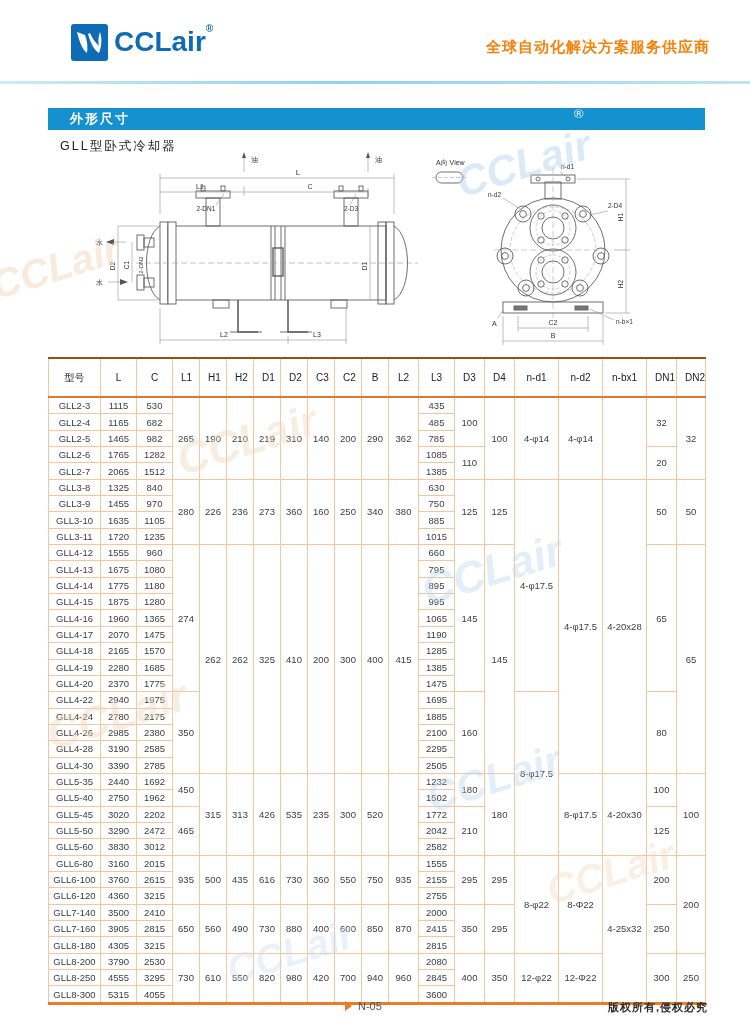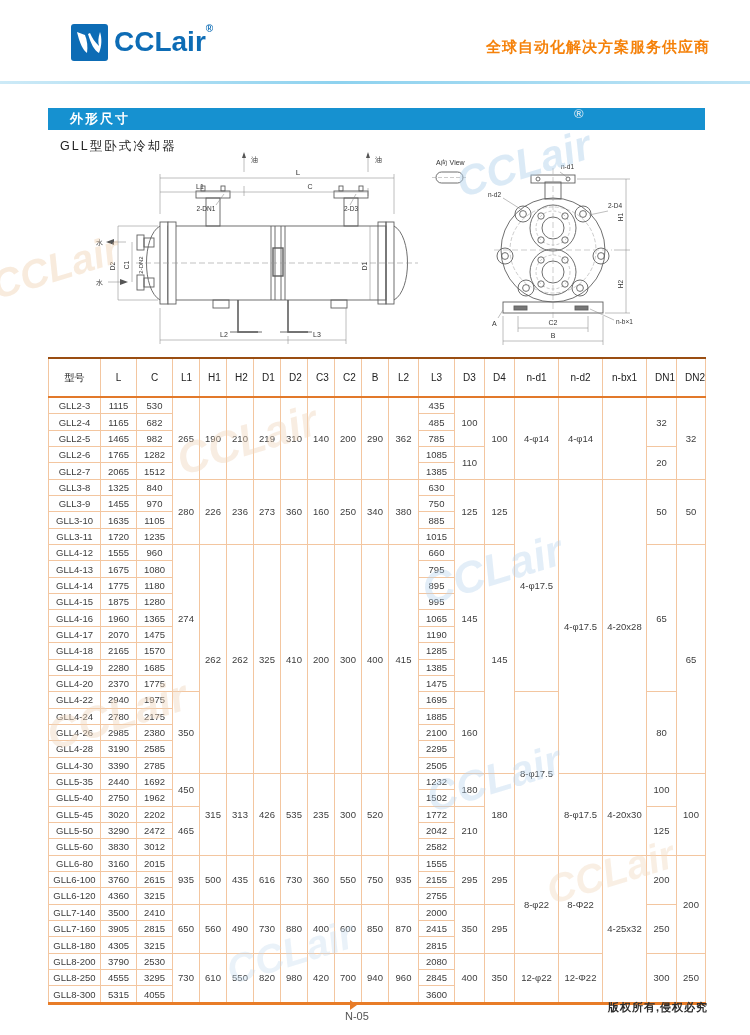--- a/index.html
+++ b/index.html
@@ -36,21 +36,21 @@
   }
   tbody td{
     font-size:9.5px;color:#3c3c3c;text-align:center;vertical-align:middle;
     border:1px solid #f3c6a0;height:15.35px;padding:0;background:transparent;
   }
   tbody tr{height:16.35px;}
   tbody tr:last-child td{border-bottom:none;}
   table{border-bottom:3px solid #e87c28;}
   td.model{font-size:9.5px;color:#3c3c3c;}
   
-  .footer-page{position:absolute;left:345px;top:1000px;font-size:11px;color:#555;display:flex;align-items:center;flex-direction:column;}
+  .footer-page{position:absolute;left:345px;top:1000px;font-size:11px;color:#555;display:flex;align-items:center;}
   .footer-page .tri{width:0;height:0;border-left:7px solid #e87c28;border-top:5px solid transparent;border-bottom:5px solid transparent;margin-right:6px;}
   .footer-copy{position:absolute;right:42px;top:1000px;font-size:11px;font-weight:bold;color:#2c2c2c;letter-spacing:1px;}
   
   .wm{position:absolute;font-weight:bold;font-style:italic;transform:rotate(-17deg);pointer-events:none;white-space:nowrap;}
 </style>
 </head>
 <body>
 
 <div class="header">
   <div class="logo">

